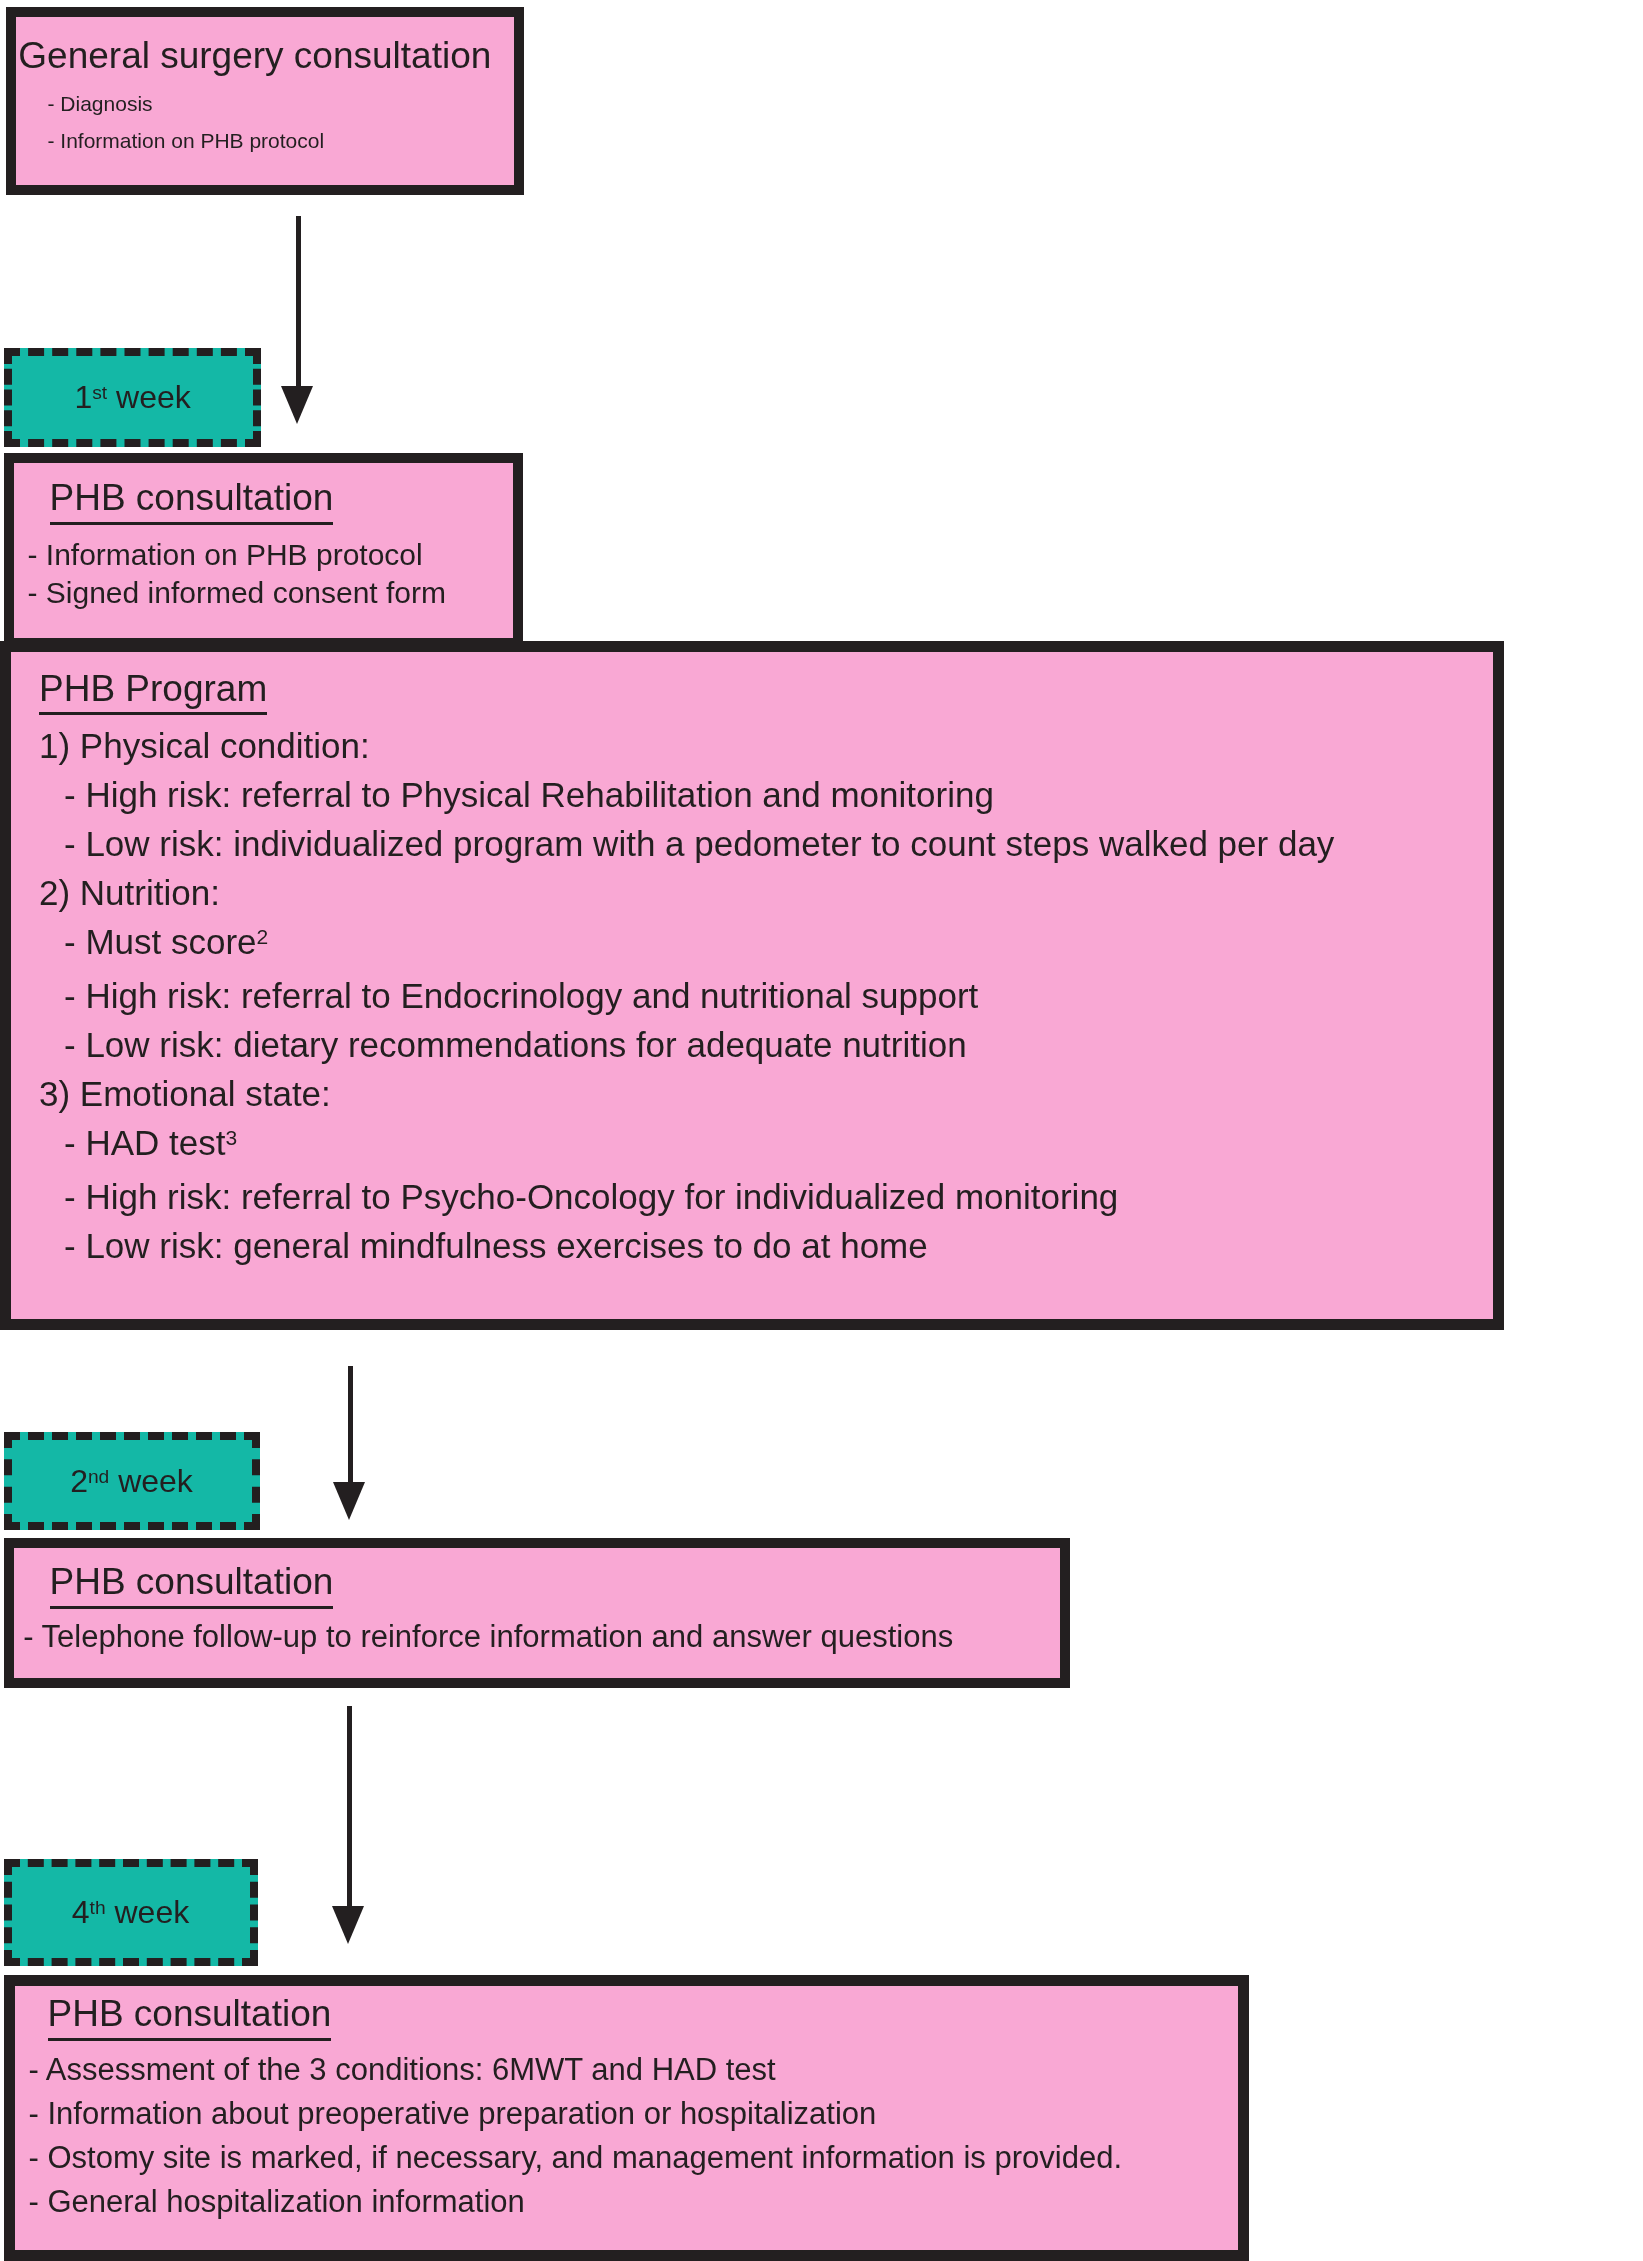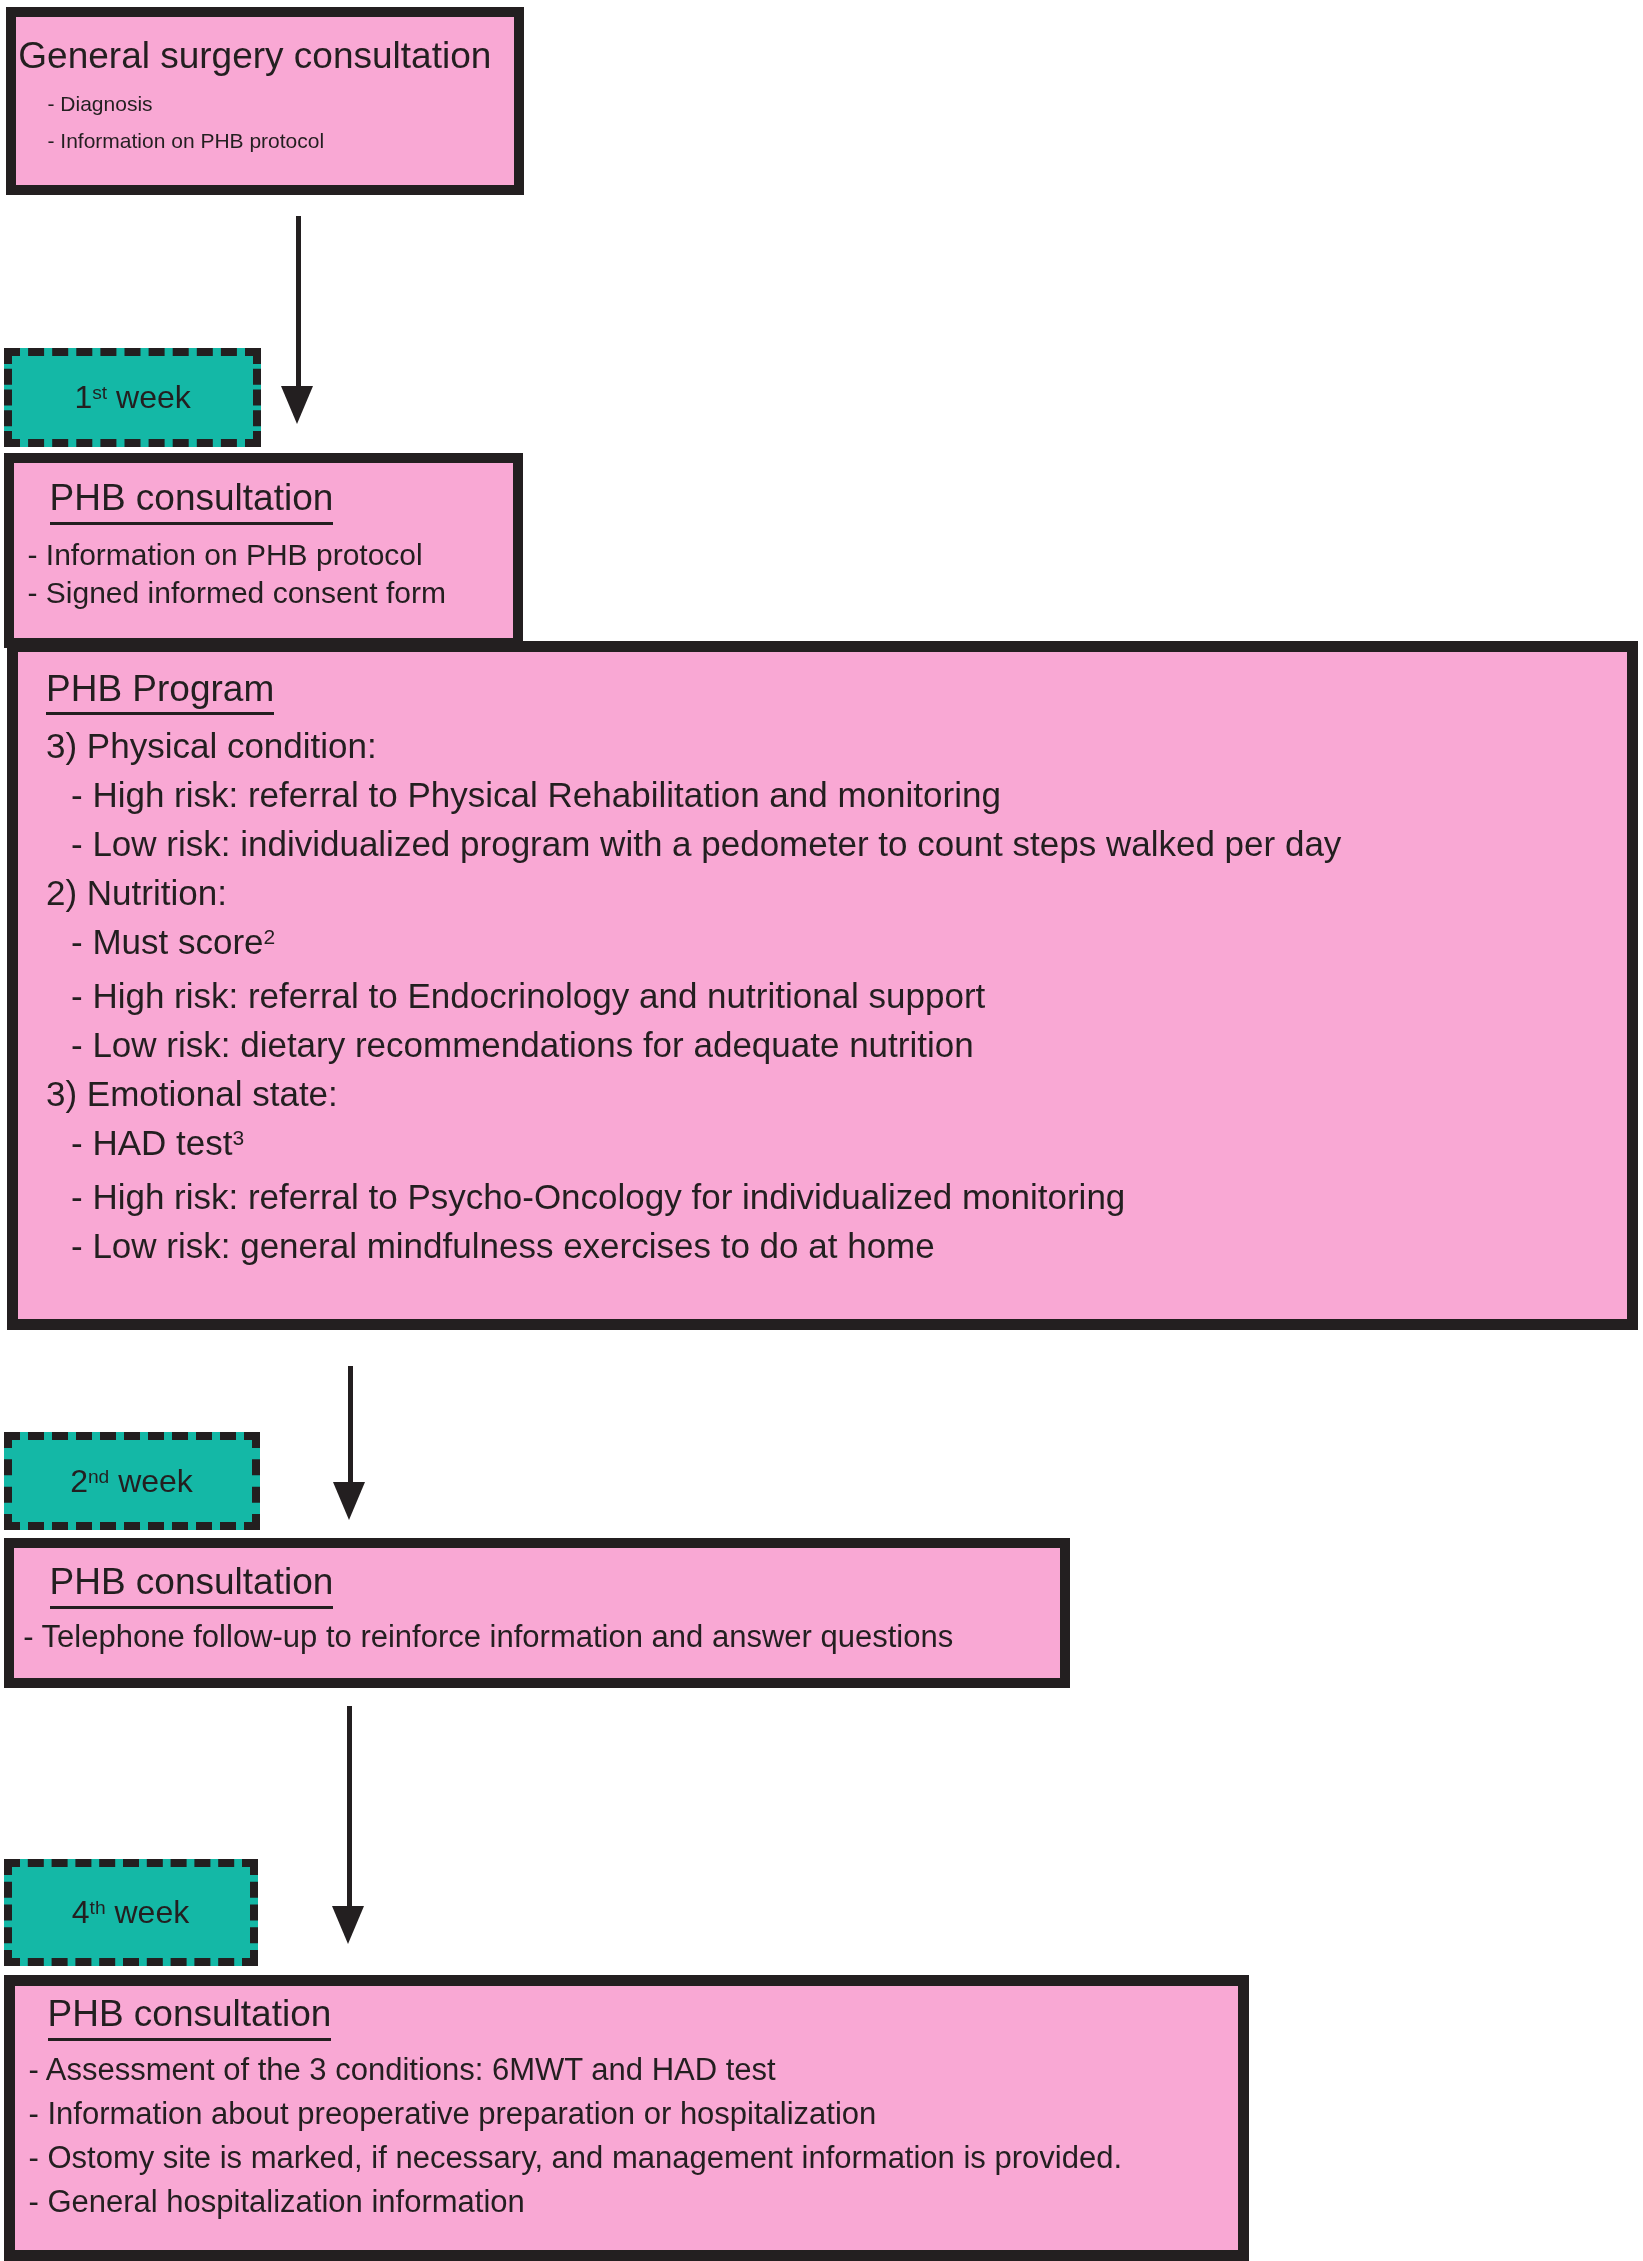--- a/index.html
+++ b/index.html
@@ -43,21 +43,21 @@
 
   #arrow-1-line { left: 296px; top: 216px; height: 170px; }
   #arrow-1-head { left: 281px; top: 386px; }
 
   #week-1 { left: 4.1px; top: 348px; width: 257px; height: 99px; }
 
   #box-consult-1 { left: 3.5px; top: 453px; width: 519px; height: 195px; }
   #box-consult-1 .heading { margin: 15px 0 0 36px; }
   #box-consult-1 .bullets { margin-top: 11px; margin-left: 14px; }
 
-  #box-program { left: 7px; top: 641px; width: 1631px; height: 689px; }
+  #box-program { left: 0; top: 641px; width: 1504px; height: 689px; }
   #box-program .heading { margin: 16.6px 0 0 28px; }
   #box-program .lines { margin-top: 5.5px; }
 
   #arrow-2-line { left: 348px; top: 1366px; height: 116px; }
   #arrow-2-head { left: 333px; top: 1482px; }
 
   #week-2 { left: 3.5px; top: 1432px; width: 256px; height: 98px; }
 
   #box-consult-2 { left: 3.5px; top: 1538px; width: 1066px; height: 150px; }
   #box-consult-2 .heading { margin: 14px 0 0 36px; }
@@ -100,21 +100,21 @@
     <div class="heading"><span class="u">PHB consultation</span></div>
     <div class="bullets">
       <div class="bullet">- Information on PHB protocol</div>
       <div class="bullet">- Signed informed consent form</div>
     </div>
   </div>
 
   <div class="solid-box thick" id="box-program">
     <div class="heading"><span class="u">PHB Program</span></div>
     <div class="lines">
-      <div class="program-line lvl1">3) Physical condition:</div>
+      <div class="program-line lvl1">1) Physical condition:</div>
       <div class="program-line lvl2">- High risk: referral to Physical Rehabilitation and monitoring</div>
       <div class="program-line lvl2">- Low risk: individualized program with a pedometer to count steps walked per day</div>
       <div class="program-line lvl1">2) Nutrition:</div>
       <div class="program-line lvl2"><span>- Must score</span><sup class="sp">2</sup></div>
       <div class="program-line lvl2">- High risk: referral to Endocrinology and nutritional support</div>
       <div class="program-line lvl2">- Low risk: dietary recommendations for adequate nutrition</div>
       <div class="program-line lvl1">3) Emotional state:</div>
       <div class="program-line lvl2"><span>- HAD test</span><sup class="sp">3</sup></div>
       <div class="program-line lvl2">- High risk: referral to Psycho-Oncology for individualized monitoring</div>
       <div class="program-line lvl2">- Low risk: general mindfulness exercises to do at home</div>

